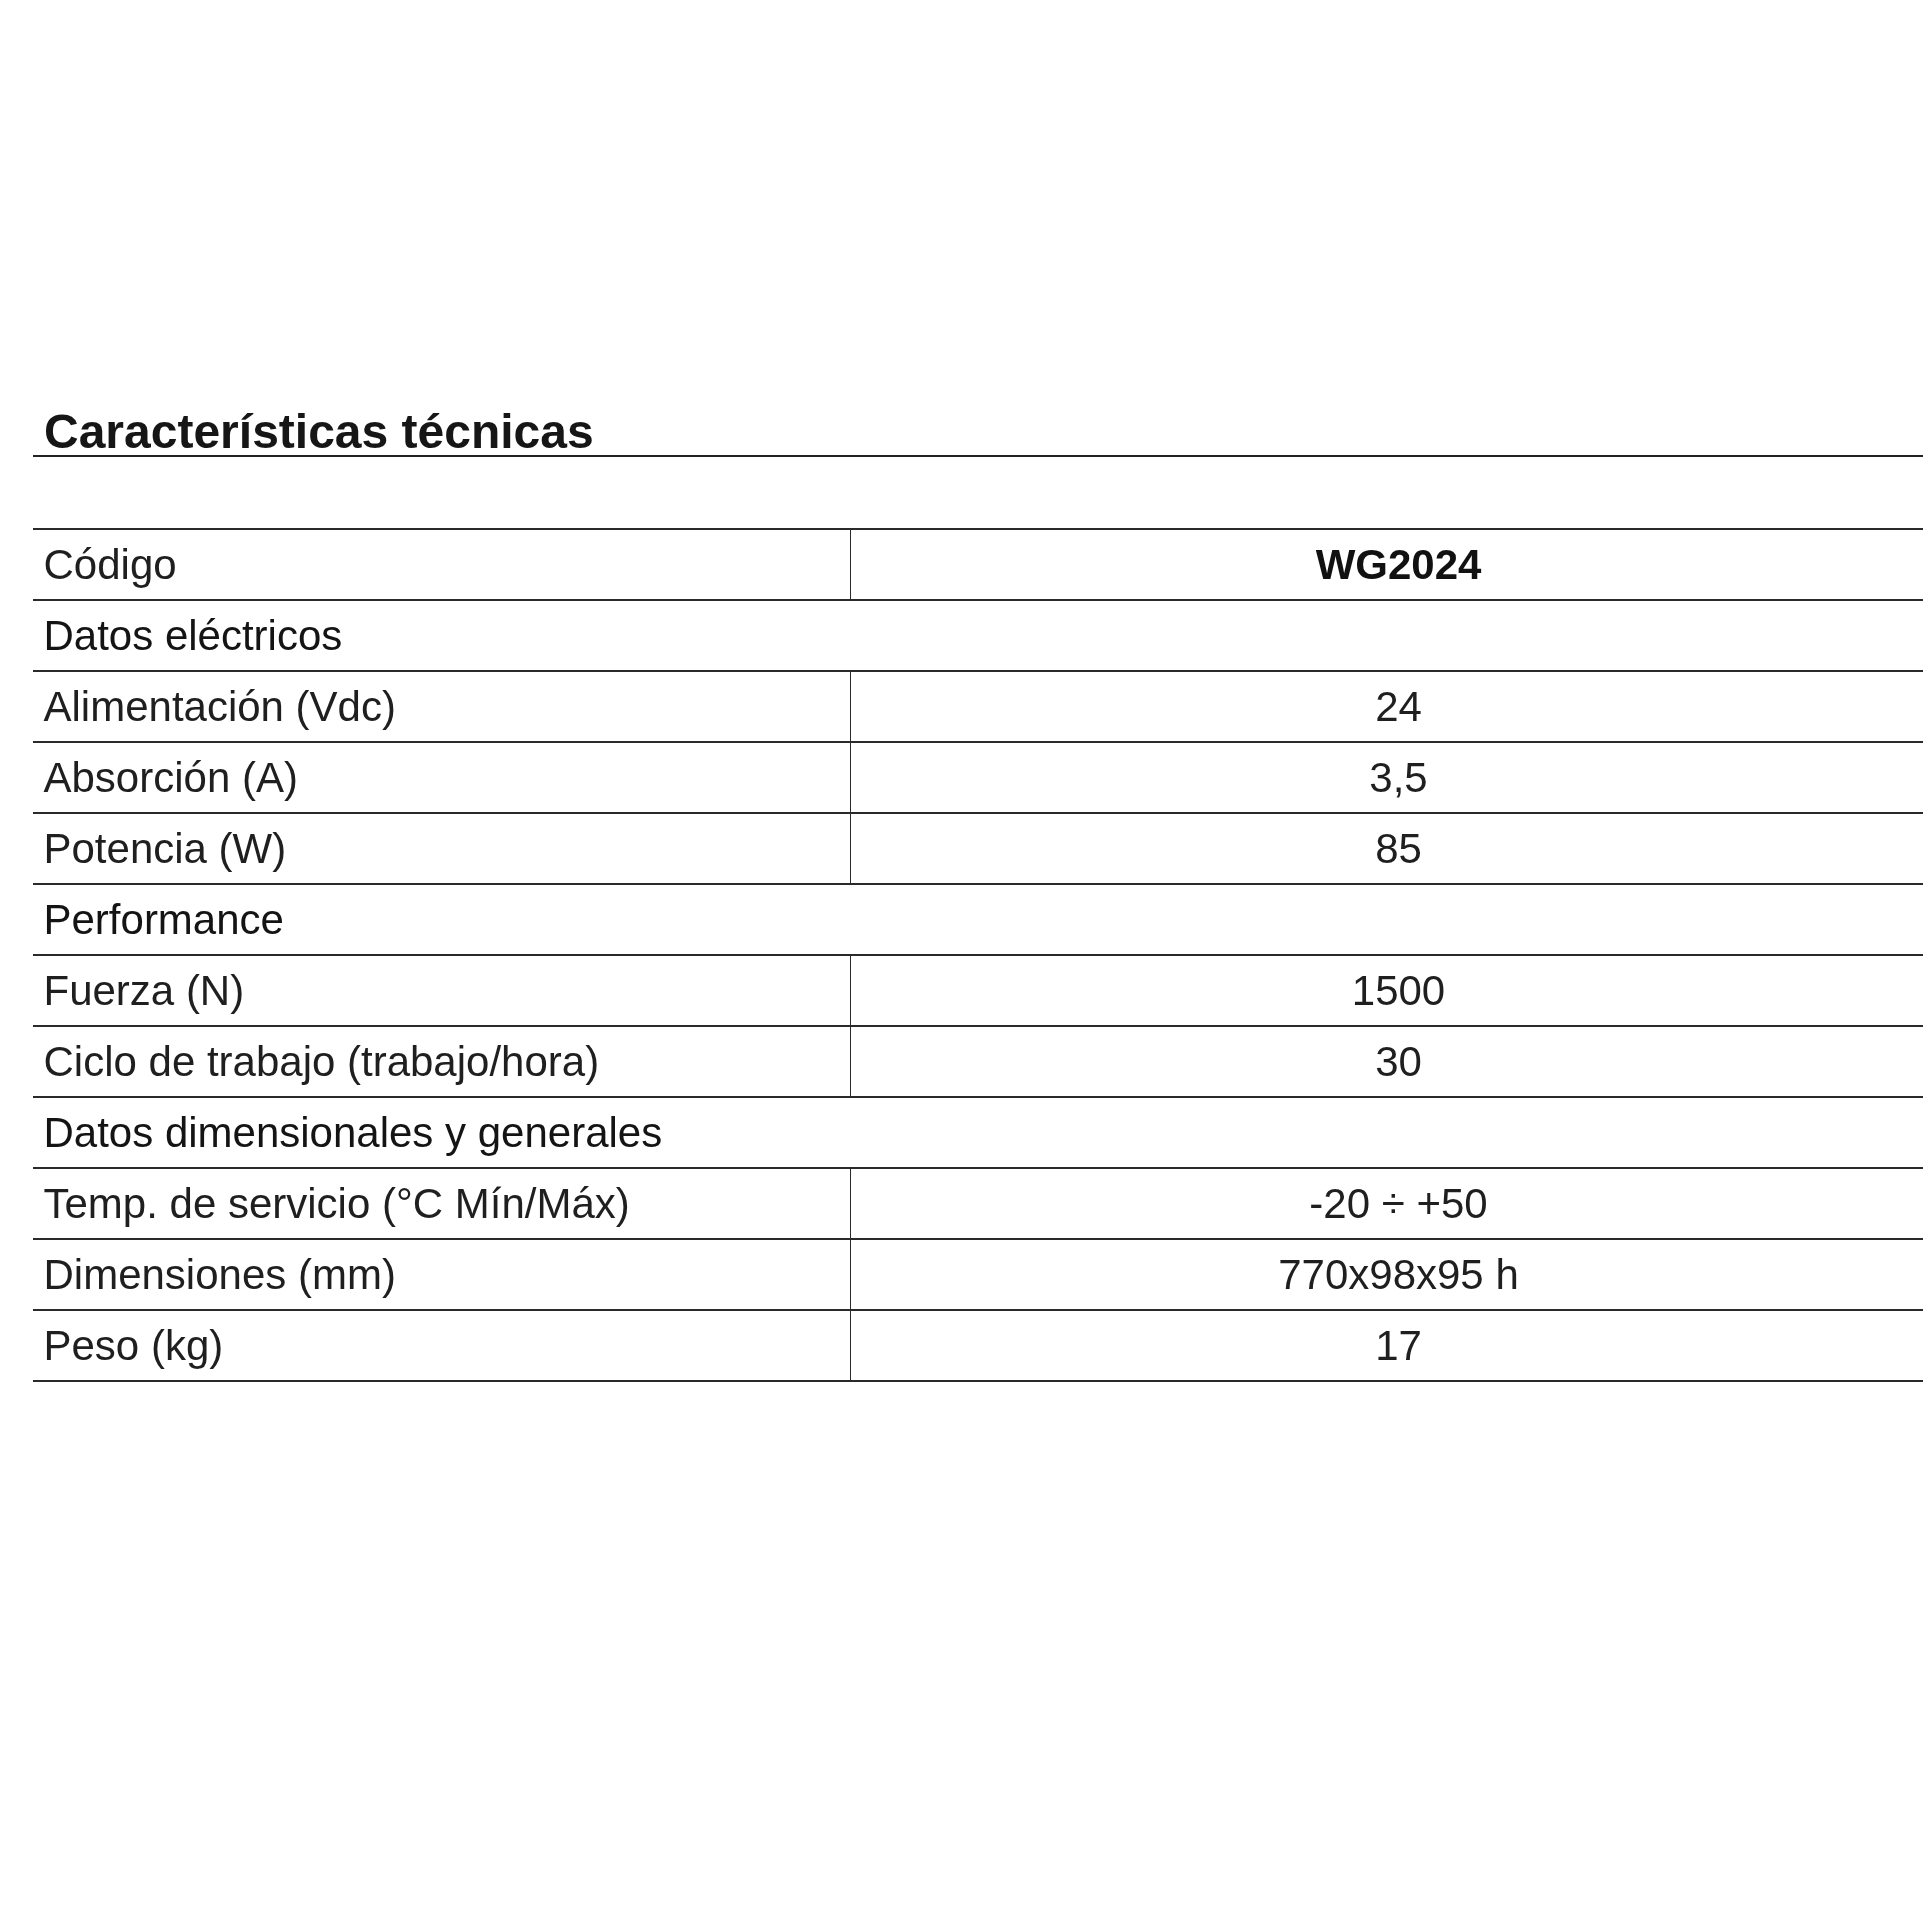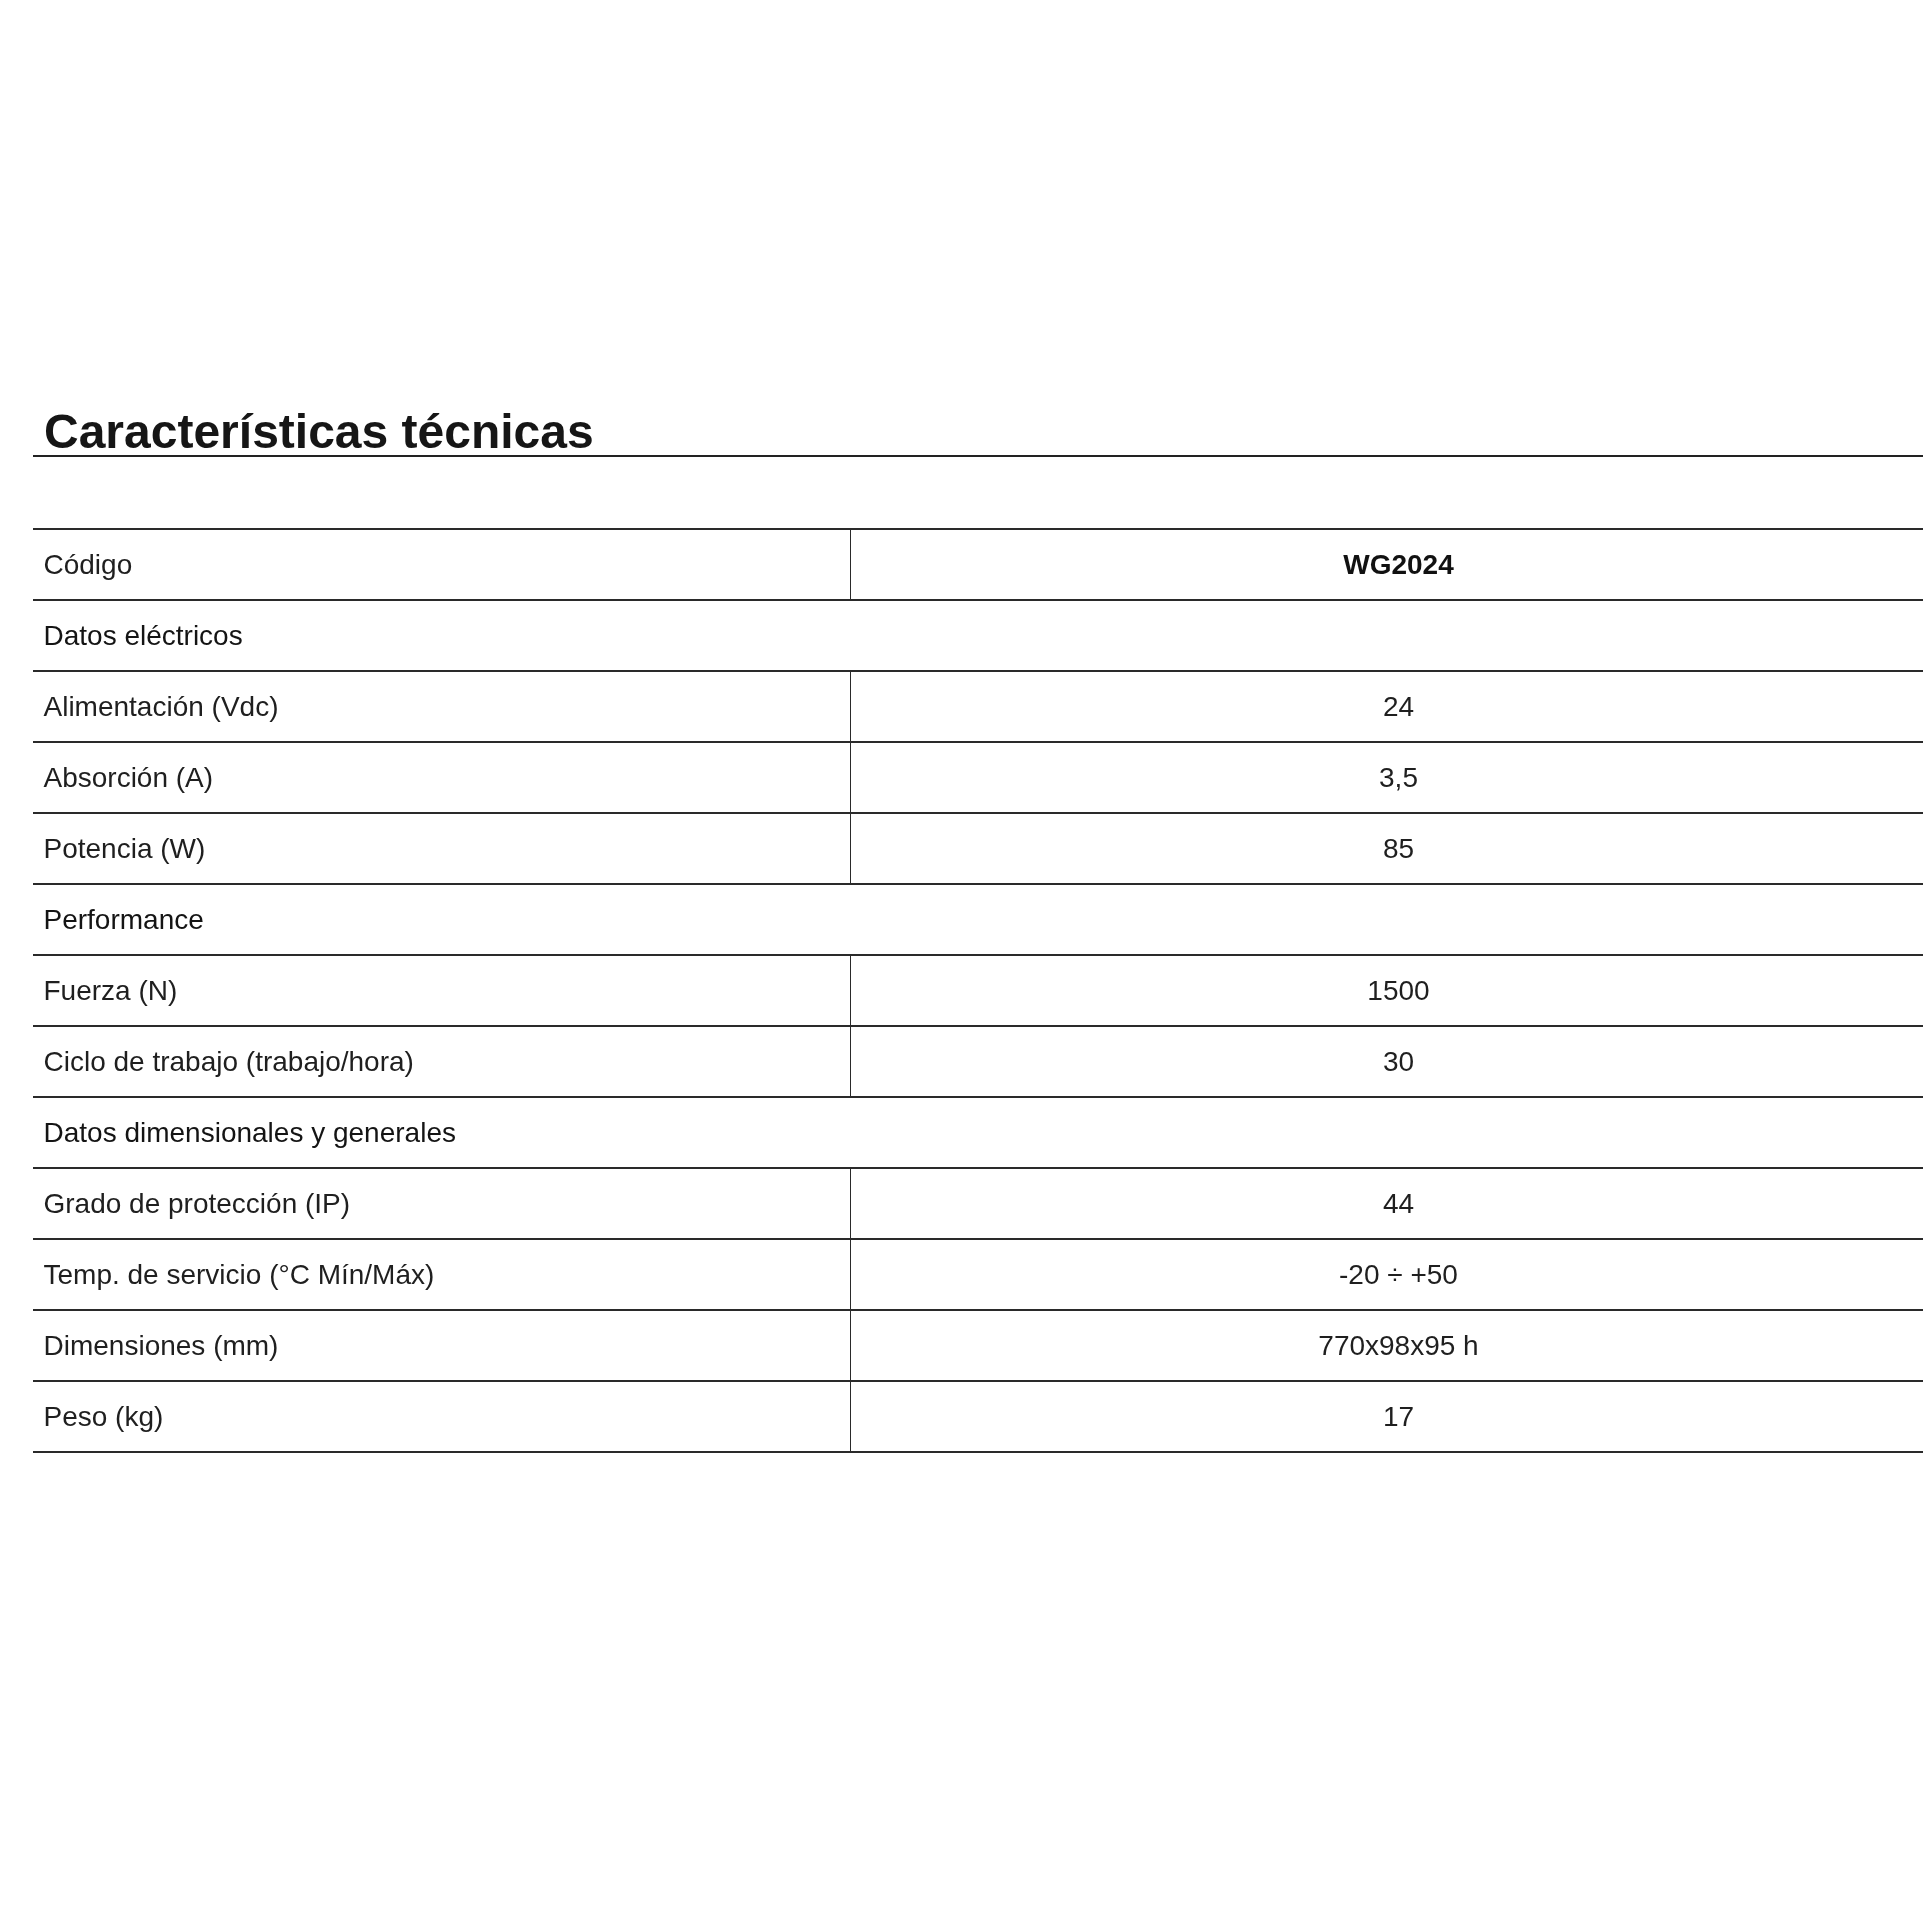--- a/index.html
+++ b/index.html
@@ -40,21 +40,21 @@
       width: 1891px;
       border-collapse: collapse;
     }
     .spec-table tr {
       height: 71px;
     }
     .spec-table td {
       border-top: 2.3px solid #2a2a2a;
       border-bottom: 2.3px solid #2a2a2a;
       padding: 0;
-      font-size: 28px;
+      font-size: 42px;
       line-height: 1;
       vertical-align: middle;
       color: #1f1f1f;
     }
     .spec-table td.label {
       width: 806px;
       padding-left: 10.5px;
       border-right: 1.5px solid #2a2a2a;
       white-space: nowrap;
     }
@@ -112,24 +112,20 @@
     </tr>
     <tr>
       <td class="label">Ciclo de trabajo (trabajo/hora)</td>
       <td class="value">30</td>
     </tr>
 
     <tr class="section-row">
       <td colspan="2">Datos dimensionales y generales</td>
     </tr>
     <tr>
-      <td class="label">Grado de protección (IP)</td>
-      <td class="value">44</td>
-    </tr>
-    <tr>
       <td class="label">Temp. de servicio (°C Mín/Máx)</td>
       <td class="value">-20 ÷ +50</td>
     </tr>
     <tr>
       <td class="label">Dimensiones (mm)</td>
       <td class="value">770x98x95 h</td>
     </tr>
     <tr>
       <td class="label">Peso (kg)</td>
       <td class="value">17</td>

